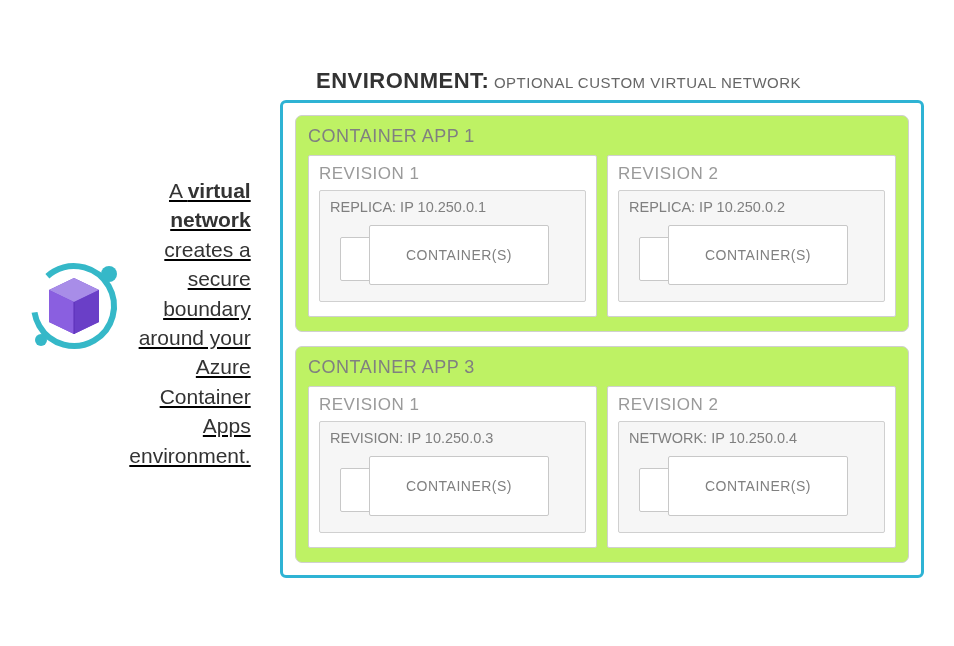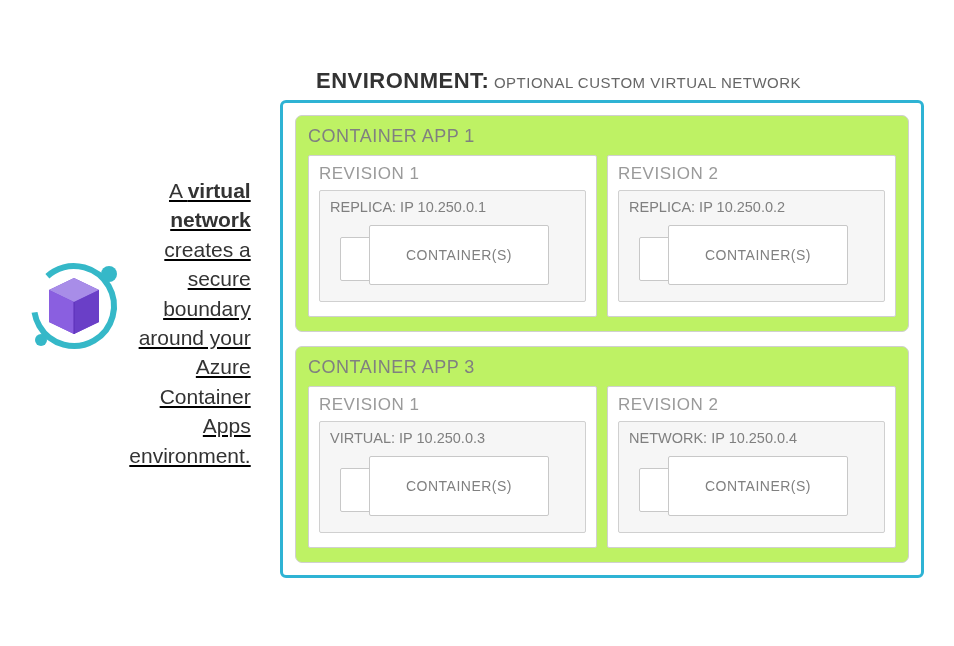--- a/index.html
+++ b/index.html
@@ -191,21 +191,21 @@
         </div>
       </div>
     </div>
 
     <div class="container-app">
       <div class="app-title">CONTAINER APP 3</div>
       <div class="revisions-row">
         <div class="revision">
           <div class="rev-title">REVISION 1</div>
           <div class="replica">
-            <div class="replica-title">VIRTUAL: IP 10.250.0.3</div>
+            <div class="replica-title">REVISION: IP 10.250.0.3</div>
             <div class="container-stack">
               <div class="c-back"></div>
               <div class="c-front">CONTAINER(S)</div>
             </div>
           </div>
         </div>
         <div class="revision">
           <div class="rev-title">REVISION 2</div>
           <div class="replica">
             <div class="replica-title">NETWORK: IP 10.250.0.4</div>

